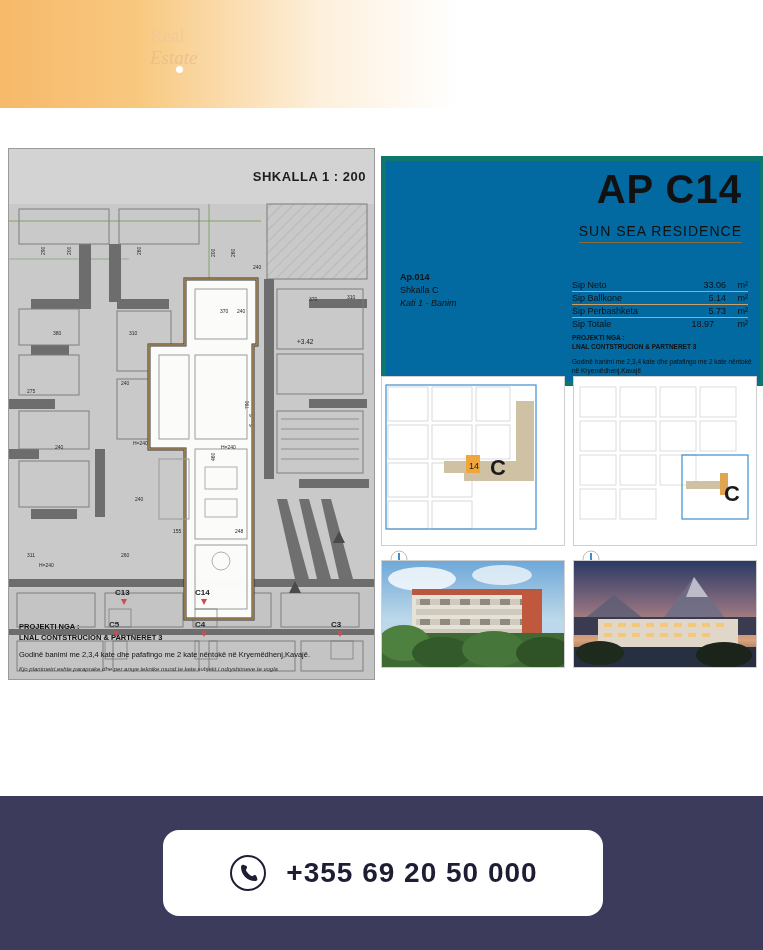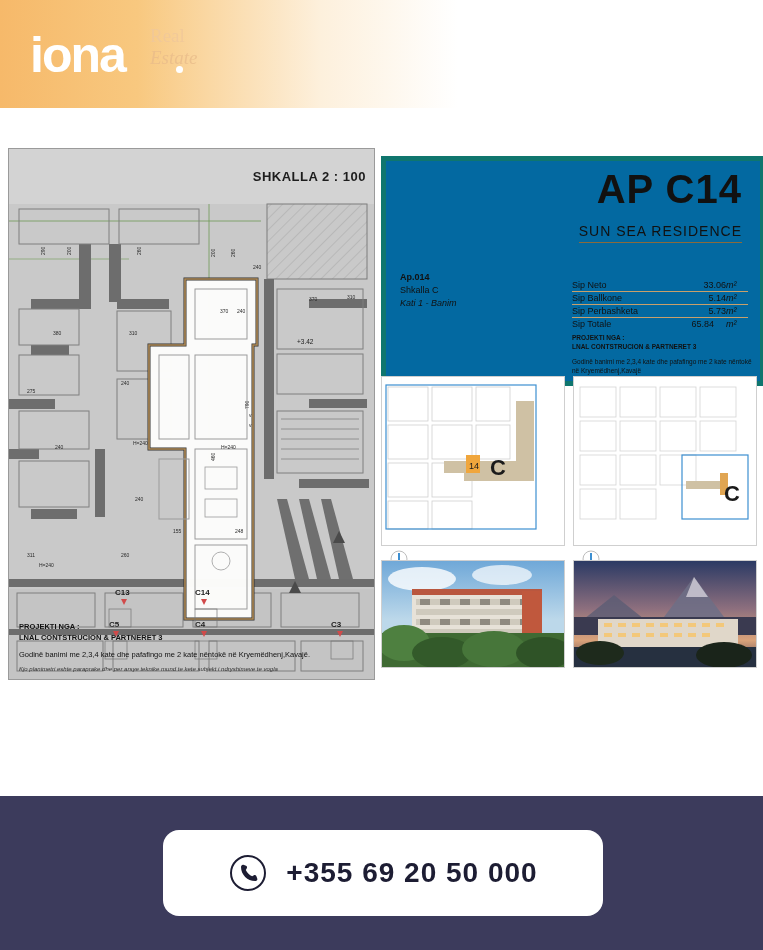--- a/index.html
+++ b/index.html
@@ -79,21 +79,21 @@
   .ap-meta .b{font-weight:bold;}
   .ap-meta .i{font-style:italic;}
 
   .areas{
     position:absolute;left:186px;top:110px;width:176px;font-size:9px;color:#111;margin-top:8px;
   }
   .areas .row{display:flex;align-items:baseline;border-bottom:1px solid #c9a06a;padding:1px 0;}
   .areas .row:last-child{border-bottom:none;gap:12px;}
   .areas .nm{flex:1;}
   .areas .vl{width:38px;text-align:right;}
-  .areas .un{width:22px;text-align:left;font-style:italic;}
+  .areas .un{width:22px;text-align:right;}
 
   .proj{
     position:absolute;left:186px;top:172px;width:180px;font-size:6.5px;color:#111;line-height:9px;
   }
   .proj .bold{font-weight:bold;}
   .proj .desc{margin-top:6px;font-size:6.5px;line-height:9px;}
 
   
   .keyplan{
     position:absolute;top:268px;width:182px;height:168px;background:#4d7c0f;border:1px solid #cfcfcf;
@@ -124,21 +124,20 @@
     position:absolute;right:6px;bottom:6px;width:20px;height:20px;
   }
 </style>
 </head>
 <body>
 
 <div class="header">
   <div class="logo">
     <div class="logo-sub">Real</div>
     <div class="logo-sub2">Estate</div>
-    <div class="logo-iona">iona</div>
     <div class="logo-dot"></div>
   </div>
 </div>
 
 <div class="sheet">
 
   <div class="plan">
     <svg class="plan-svg" width="365" height="530" viewBox="0 0 365 530">
       <rect x="0" y="0" width="365" height="530" fill="#c9c9c9"></rect>
 
@@ -293,21 +292,21 @@
       </g>
       <g stroke="#777" stroke-width="0.7" fill="none">
         <rect x="100" y="460" width="22" height="18"></rect>
         <rect x="186" y="460" width="22" height="18"></rect>
         <rect x="96" y="492" width="22" height="18"></rect>
         <rect x="186" y="492" width="22" height="18"></rect>
         <rect x="322" y="492" width="22" height="18"></rect>
       </g>
     </svg>
 
-    <div class="plan-scale">SHKALLA 2 : 100</div>
+    <div class="plan-scale">SHKALLA 1 : 200</div>
 
     <div class="plan-footer">
       <div class="ttl">PROJEKTI NGA :</div>
       <div class="ttl">LNAL CONTSTRUCION &amp; PARTNERET 3</div>
       <div style="margin-top:6px;">Godinë banimi me 2,3,4 kate dhe pafafingo me 2 kate nëntokë në Kryemëdhenj,Kavajë.</div>
       <div class="note">Kjo planimetri eshte paraprake dhe per arsye teknike mund te kete subjekt i ndryshimeve te vogla</div>
     </div>
   </div>
 
   <div class="infocard">
@@ -331,21 +330,21 @@
         <span class="vl">5.14</span>
         <span class="un">m²</span>
       </div>
       <div class="row">
         <span class="nm">Sip Perbashketa</span>
         <span class="vl">5.73</span>
         <span class="un">m²</span>
       </div>
       <div class="row">
         <span class="nm">Sip Totale</span>
-        <span class="vl">65.84</span>
+        <span class="vl">18.97</span>
         <span class="un">m²</span>
       </div>
     </div>
 
     <div class="proj">
       <div class="bold">PROJEKTI NGA :</div>
       <div class="bold">LNAL CONTSTRUCION &amp; PARTNERET 3</div>
       <div class="desc">Godinë banimi me 2,3,4 kate dhe pafafingo me 2 kate nëntokë në Kryemëdhenj,Kavajë</div>
     </div>
   </div>

